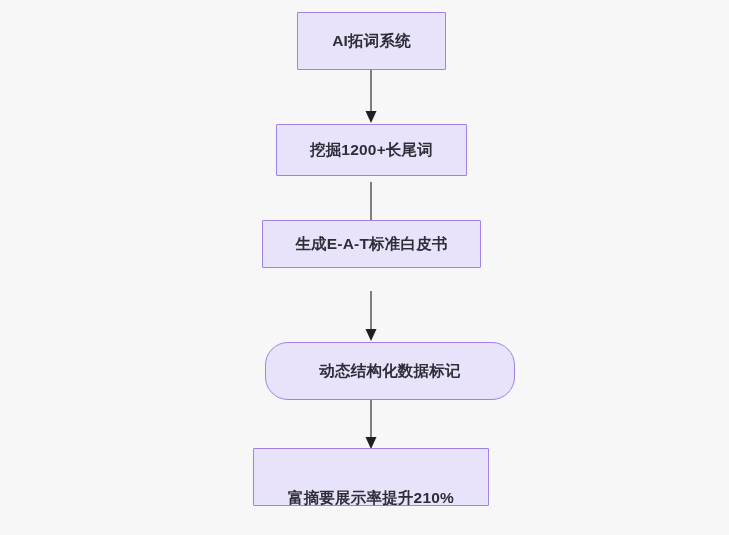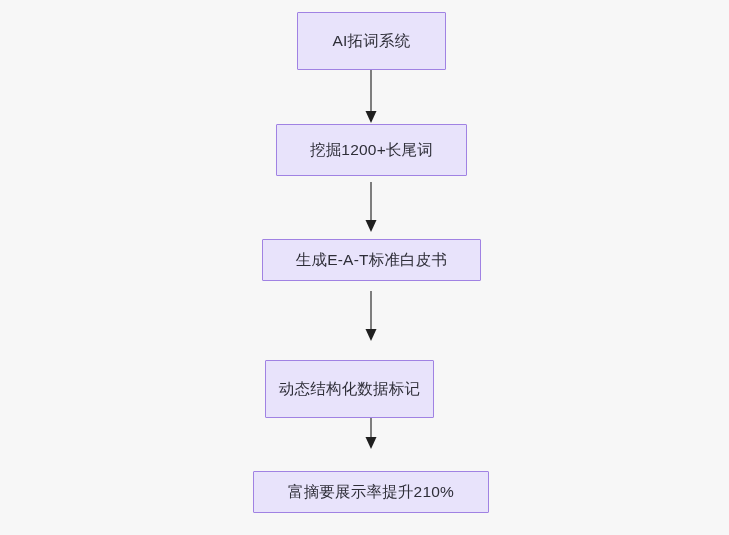--- a/index.html
+++ b/index.html
@@ -29,20 +29,21 @@
     justify-content: center;
     color: #2e2e38;
     font-size: 15.5px;
     line-height: 1;
     letter-spacing: 0.2px;
     white-space: nowrap;
   }
   .node-label {
     display: block;
     padding: 0 6px;
+    font-weight: bold;
   }
   .edge {
     position: absolute;
     pointer-events: none;
   }
   .edge svg {
     display: block;
     overflow: visible;
   }
 </style>
@@ -80,25 +81,25 @@
   </div>
 
   <div class="node" style="left:297px; top:12px; width:149px; height:58px;">
     <span class="node-label">AI拓词系统</span>
   </div>
 
   <div class="node" style="left:276px; top:124px; width:191px; height:52px;">
     <span class="node-label">挖掘1200+长尾词</span>
   </div>
 
-  <div class="node" style="left:262px; top:239px; width:219px; height:42px;">
+  <div class="node" style="left:262px; top:220px; width:219px; height:48px;">
     <span class="node-label">生成E-A-T标准白皮书</span>
   </div>
 
-  <div class="node" style="left:265px; top:360px; width:169px; height:58px;">
+  <div class="node" style="left:265px; top:342px; width:250px; height:58px;border-radius:23px;">
     <span class="node-label">动态结构化数据标记</span>
   </div>
 
-  <div class="node" style="left:253px; top:471px; width:236px; height:42px;">
+  <div class="node" style="left:253px; top:448px; width:236px; height:58px;align-items:flex-end;">
     <span class="node-label">富摘要展示率提升210%</span>
   </div>
 
 </div>
 
 </body></html>

